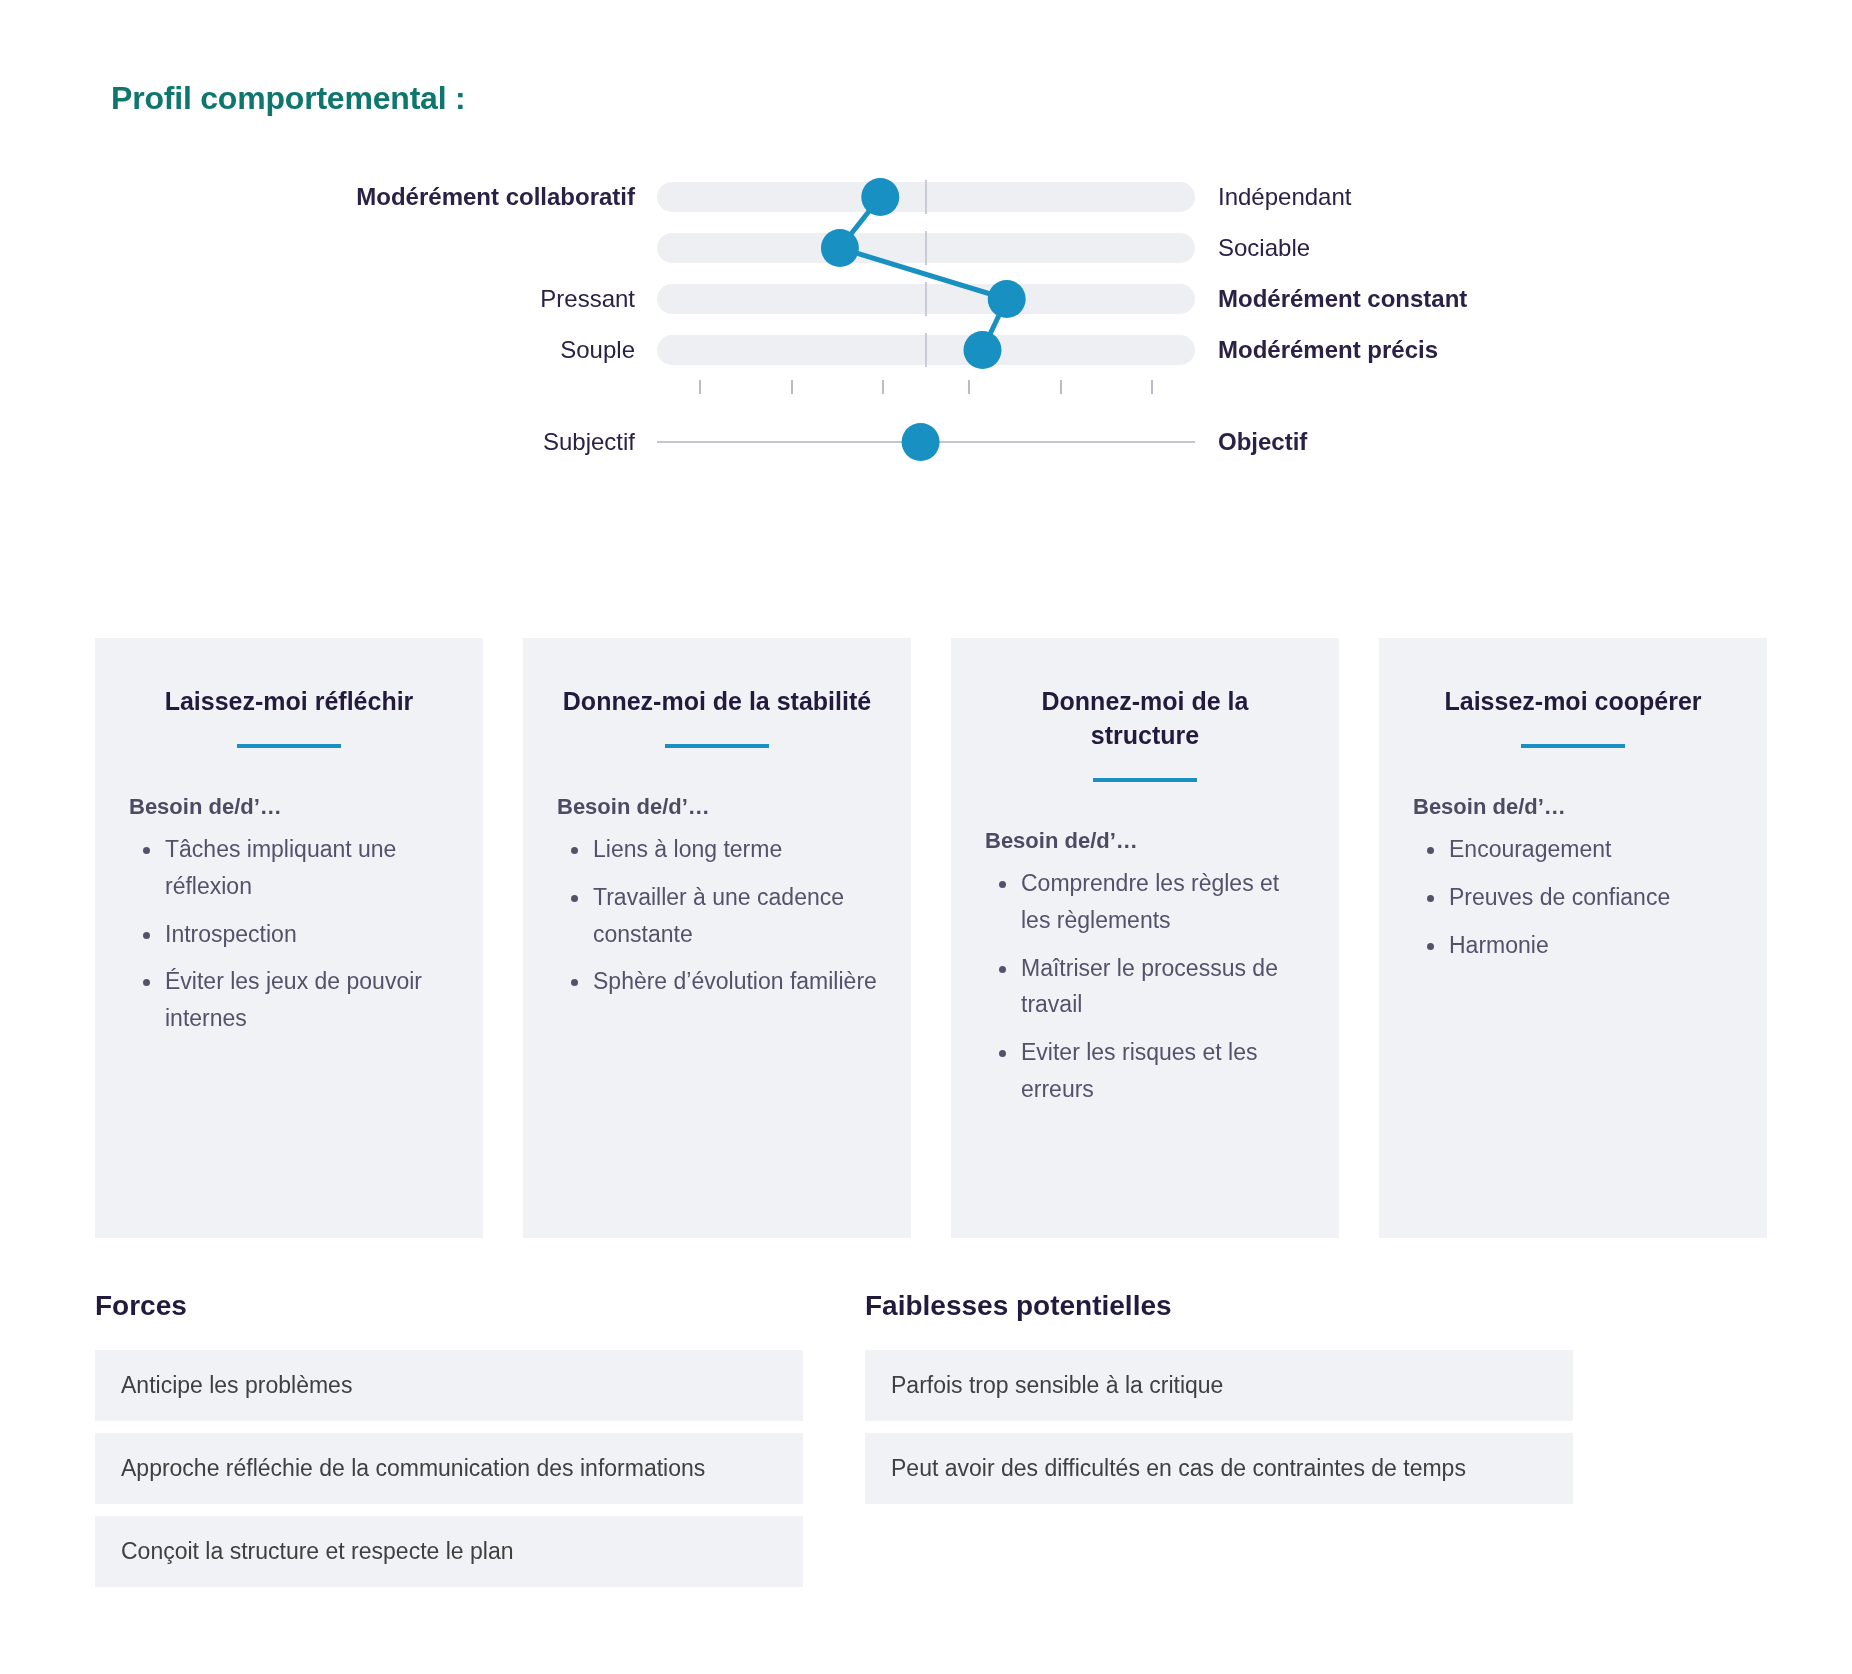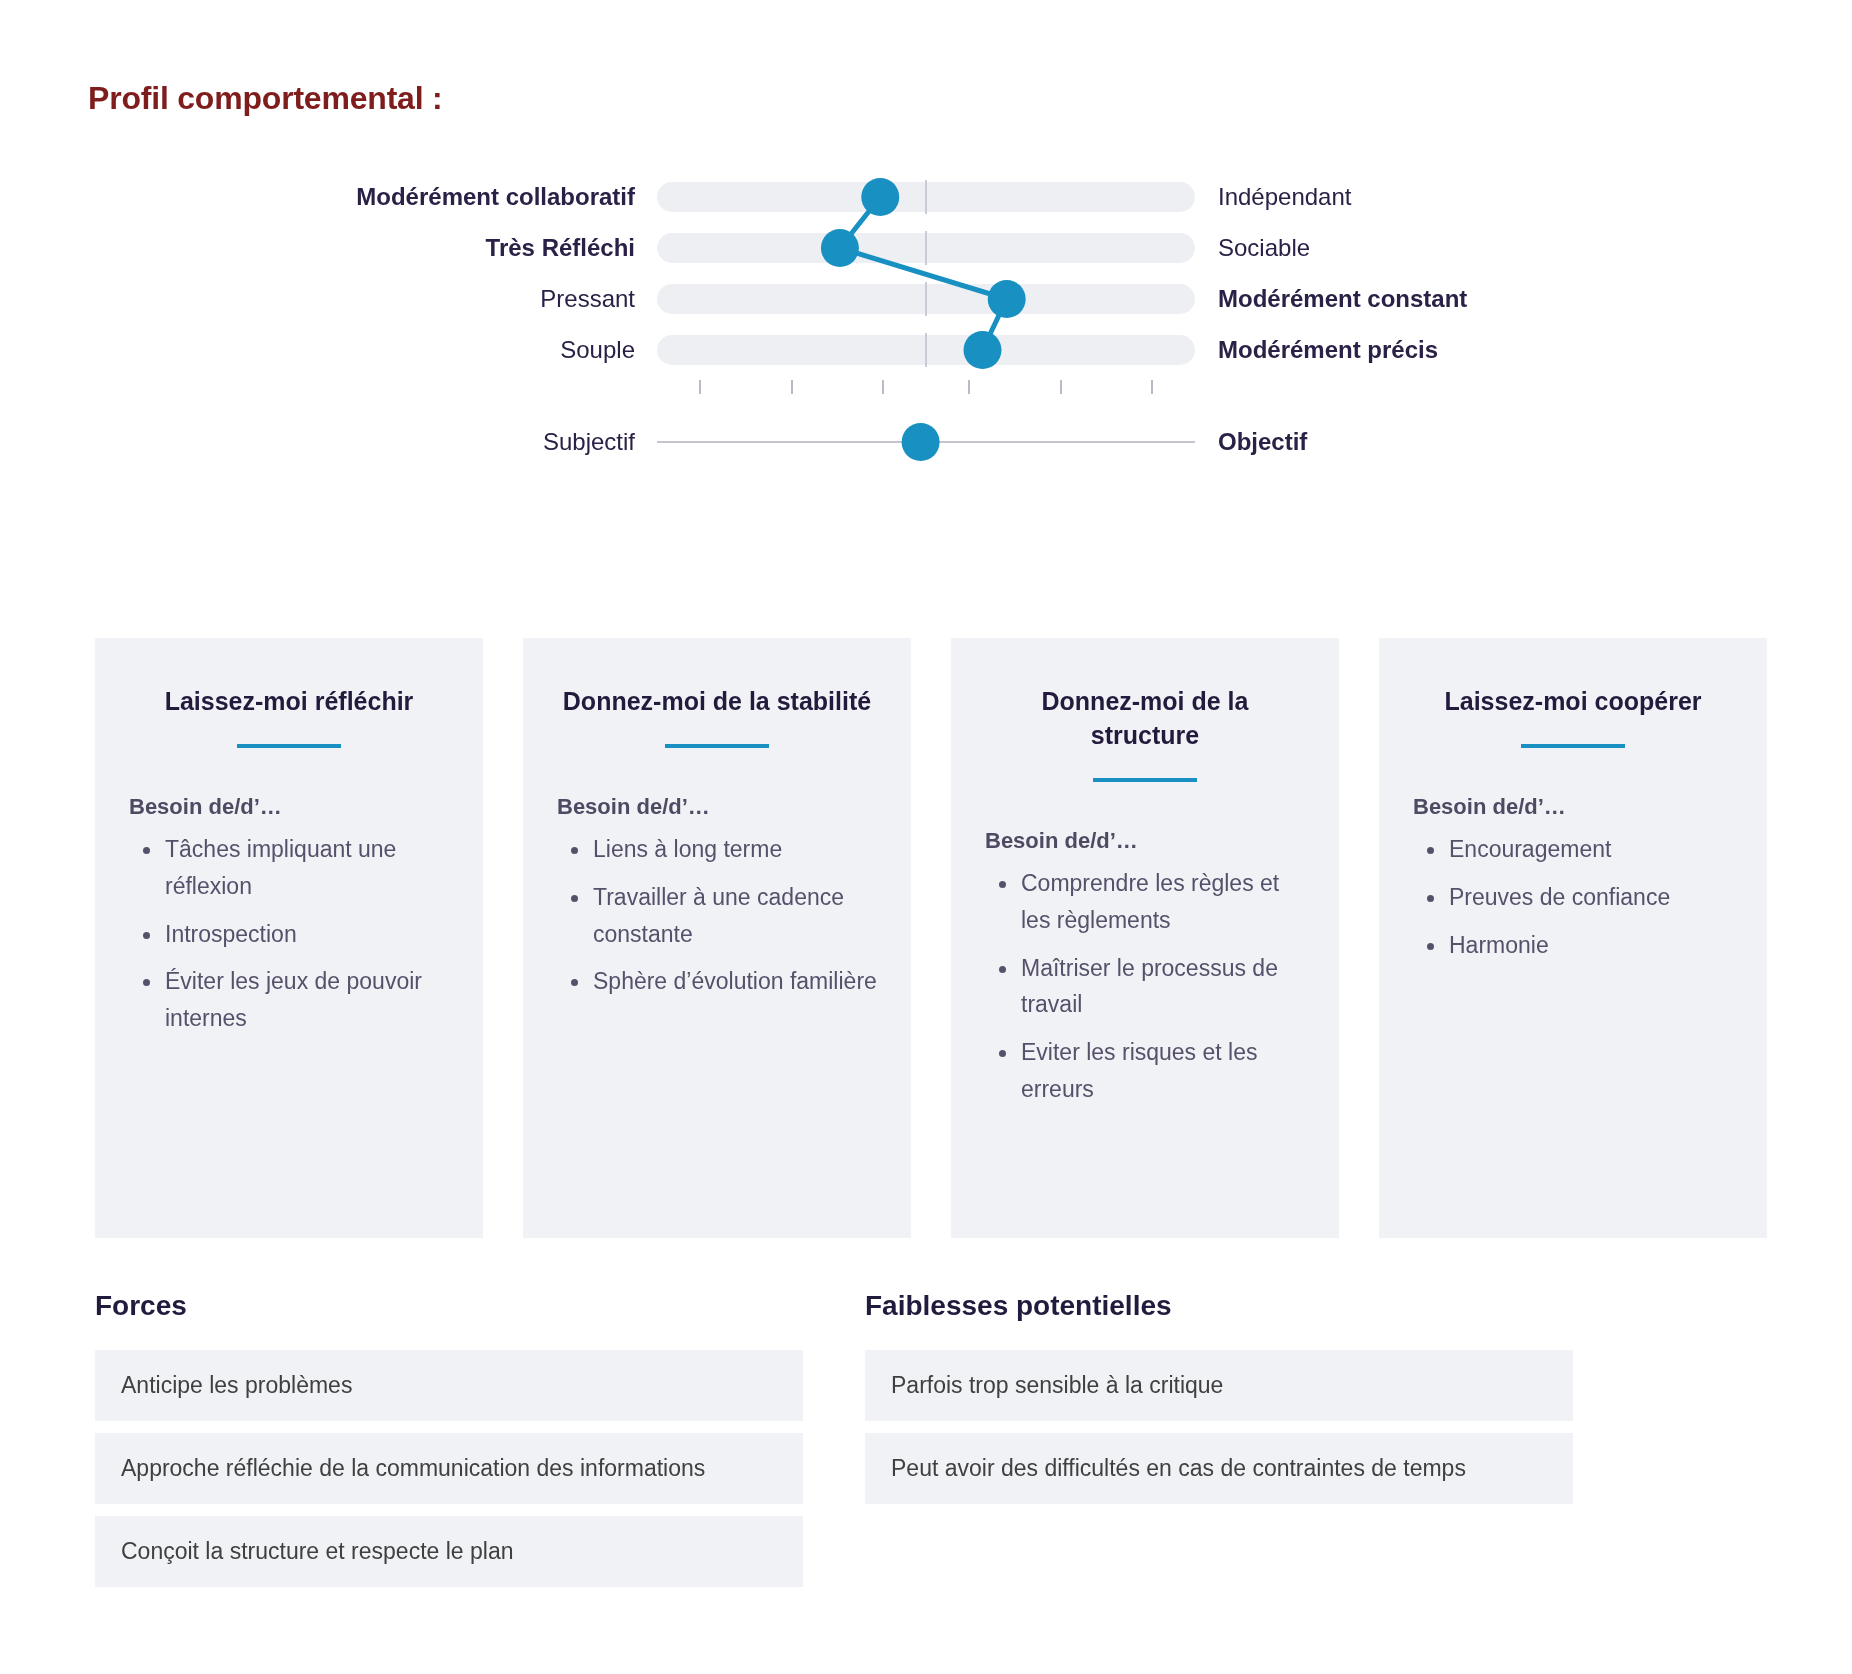--- a/index.html
+++ b/index.html
@@ -17,26 +17,26 @@
   .page {
     position: relative;
     width: 1852px;
     height: 1674px;
     box-sizing: border-box;
   }
 
   
   .page-title {
     position: absolute;
-    left: 88px;
+    left: 111px;
     top: 80px;
     font-size: 32px;
     font-weight: bold;
     letter-spacing: -0.2px;
-    color: #7f1d1d;
+    color: #0f766e;
     text-align: center;
   }
 
   
   .profile-chart {
     position: absolute;
     left: 0;
     top: 175px;
     width: 1852px;
     height: 330px;
@@ -226,21 +226,20 @@
 
     <div id="slider-rows">
         <div class="slider-row" style="top: 0px;">
           <div class="slider-left-label bold">Modérément collaboratif</div>
           <div class="track">
             <div class="track-mid"></div>
           </div>
           <div class="slider-right-label">Indépendant</div>
         </div>
         <div class="slider-row" style="top: 51px;">
-          <div class="slider-left-label bold">Très Réfléchi</div>
           <div class="track">
             <div class="track-mid"></div>
           </div>
           <div class="slider-right-label">Sociable</div>
         </div>
         <div class="slider-row" style="top: 102px;">
           <div class="slider-left-label">Pressant</div>
           <div class="track">
             <div class="track-mid"></div>
           </div>

